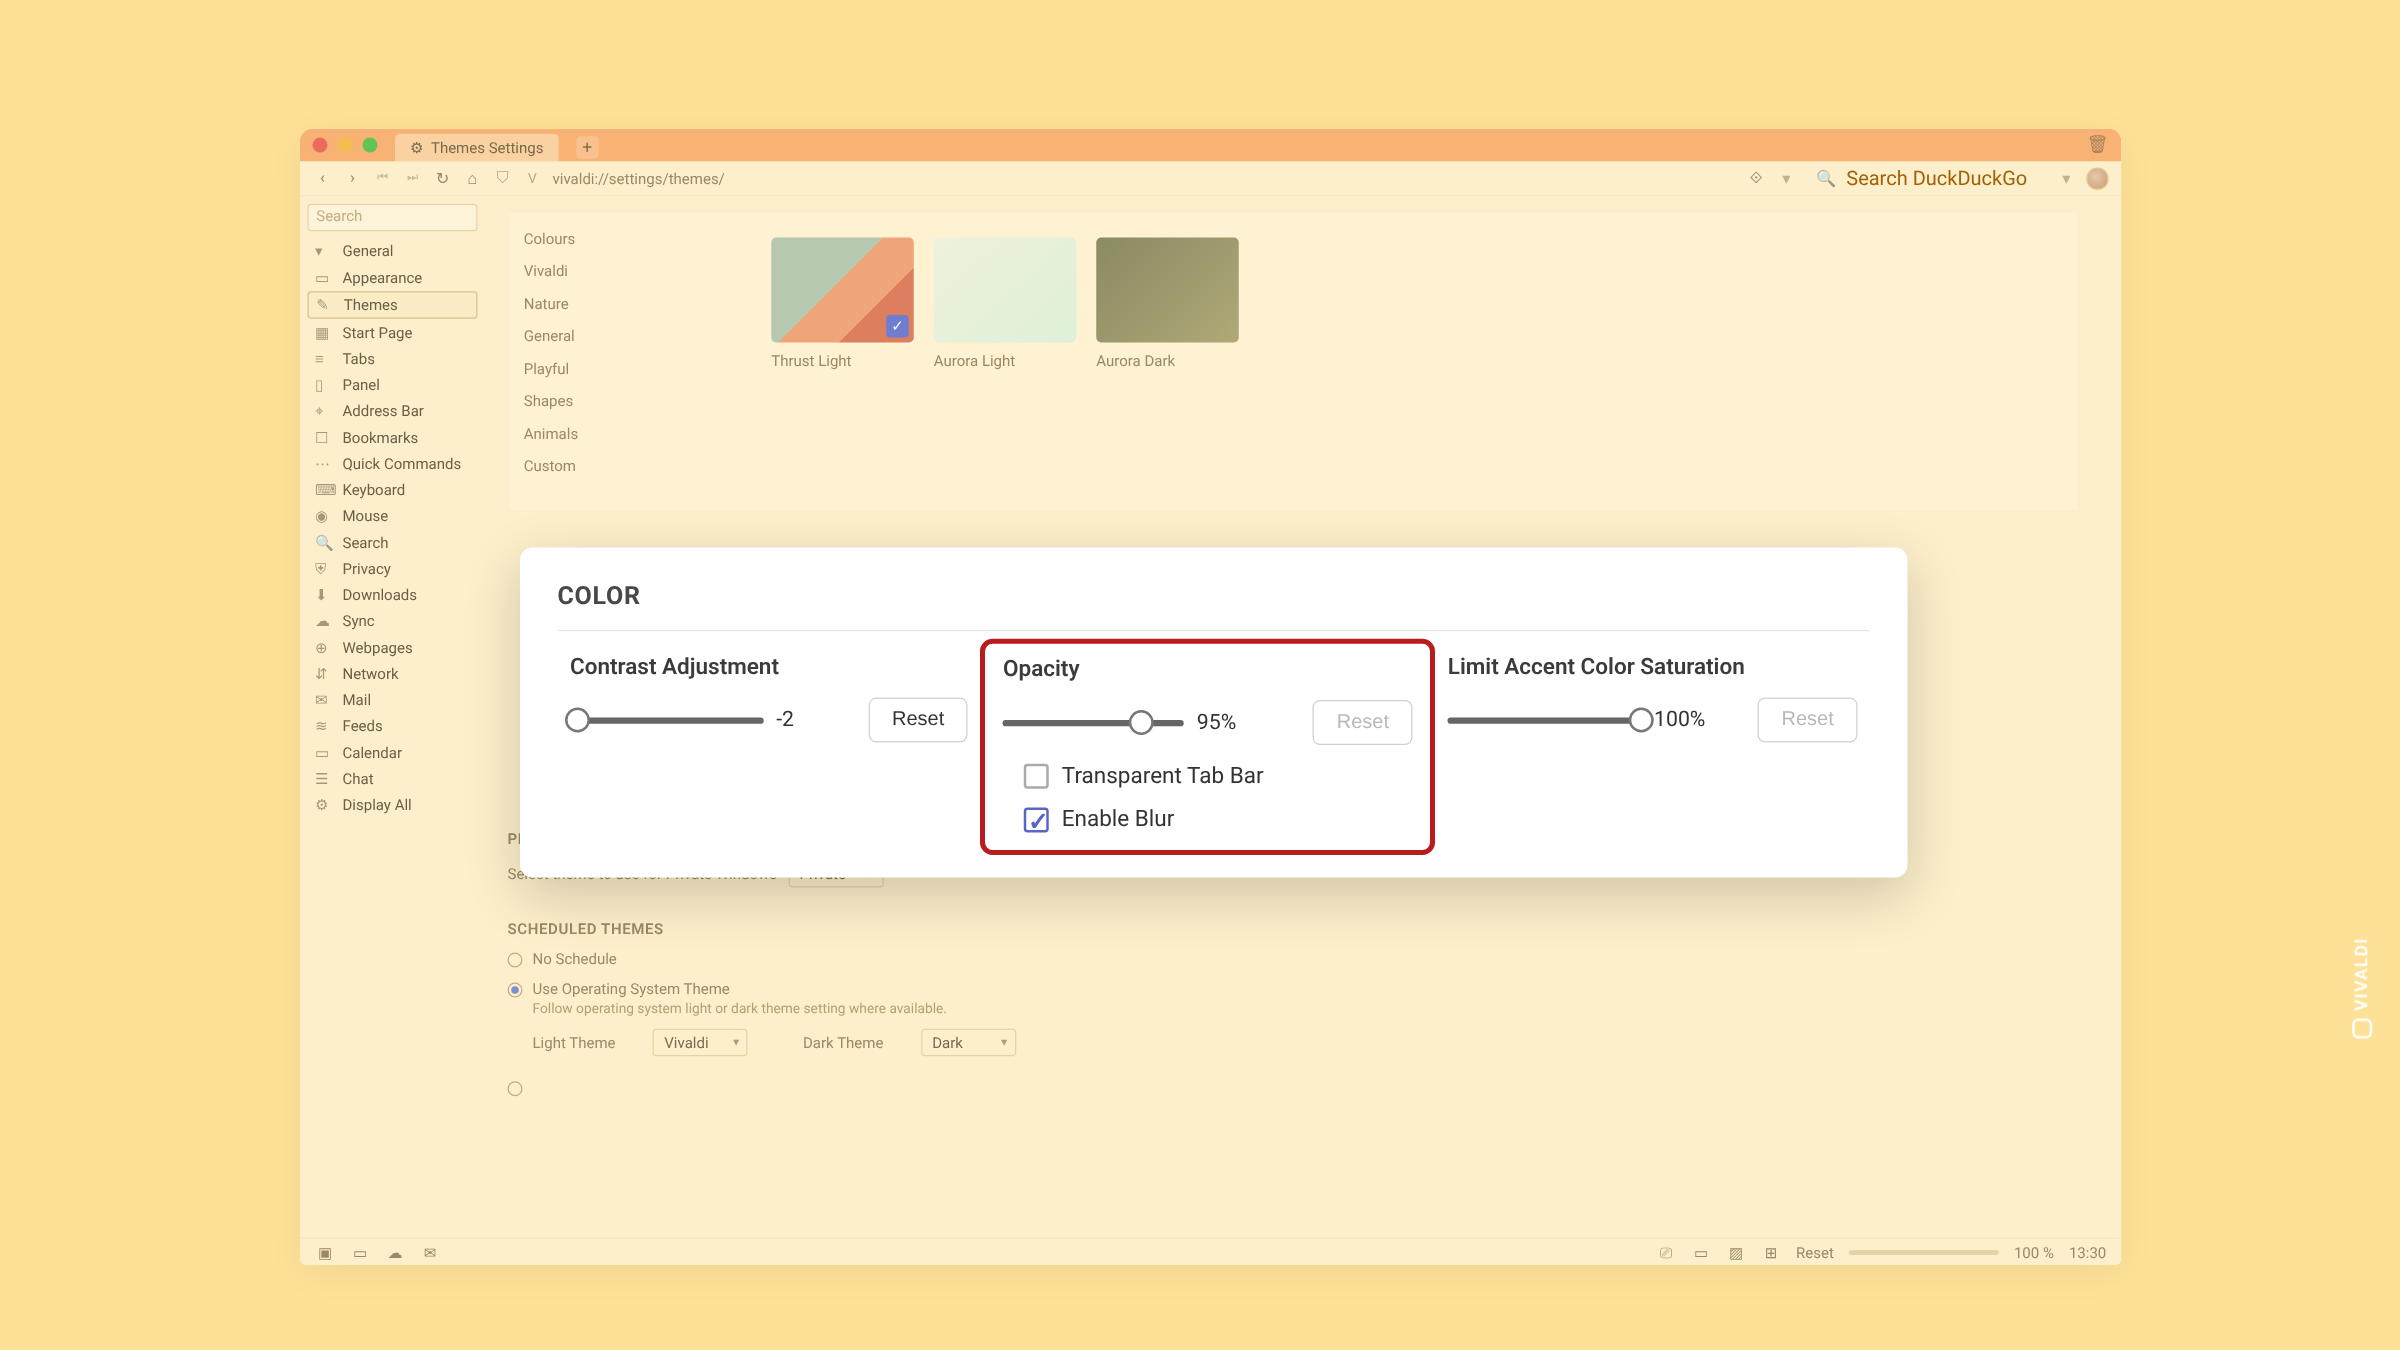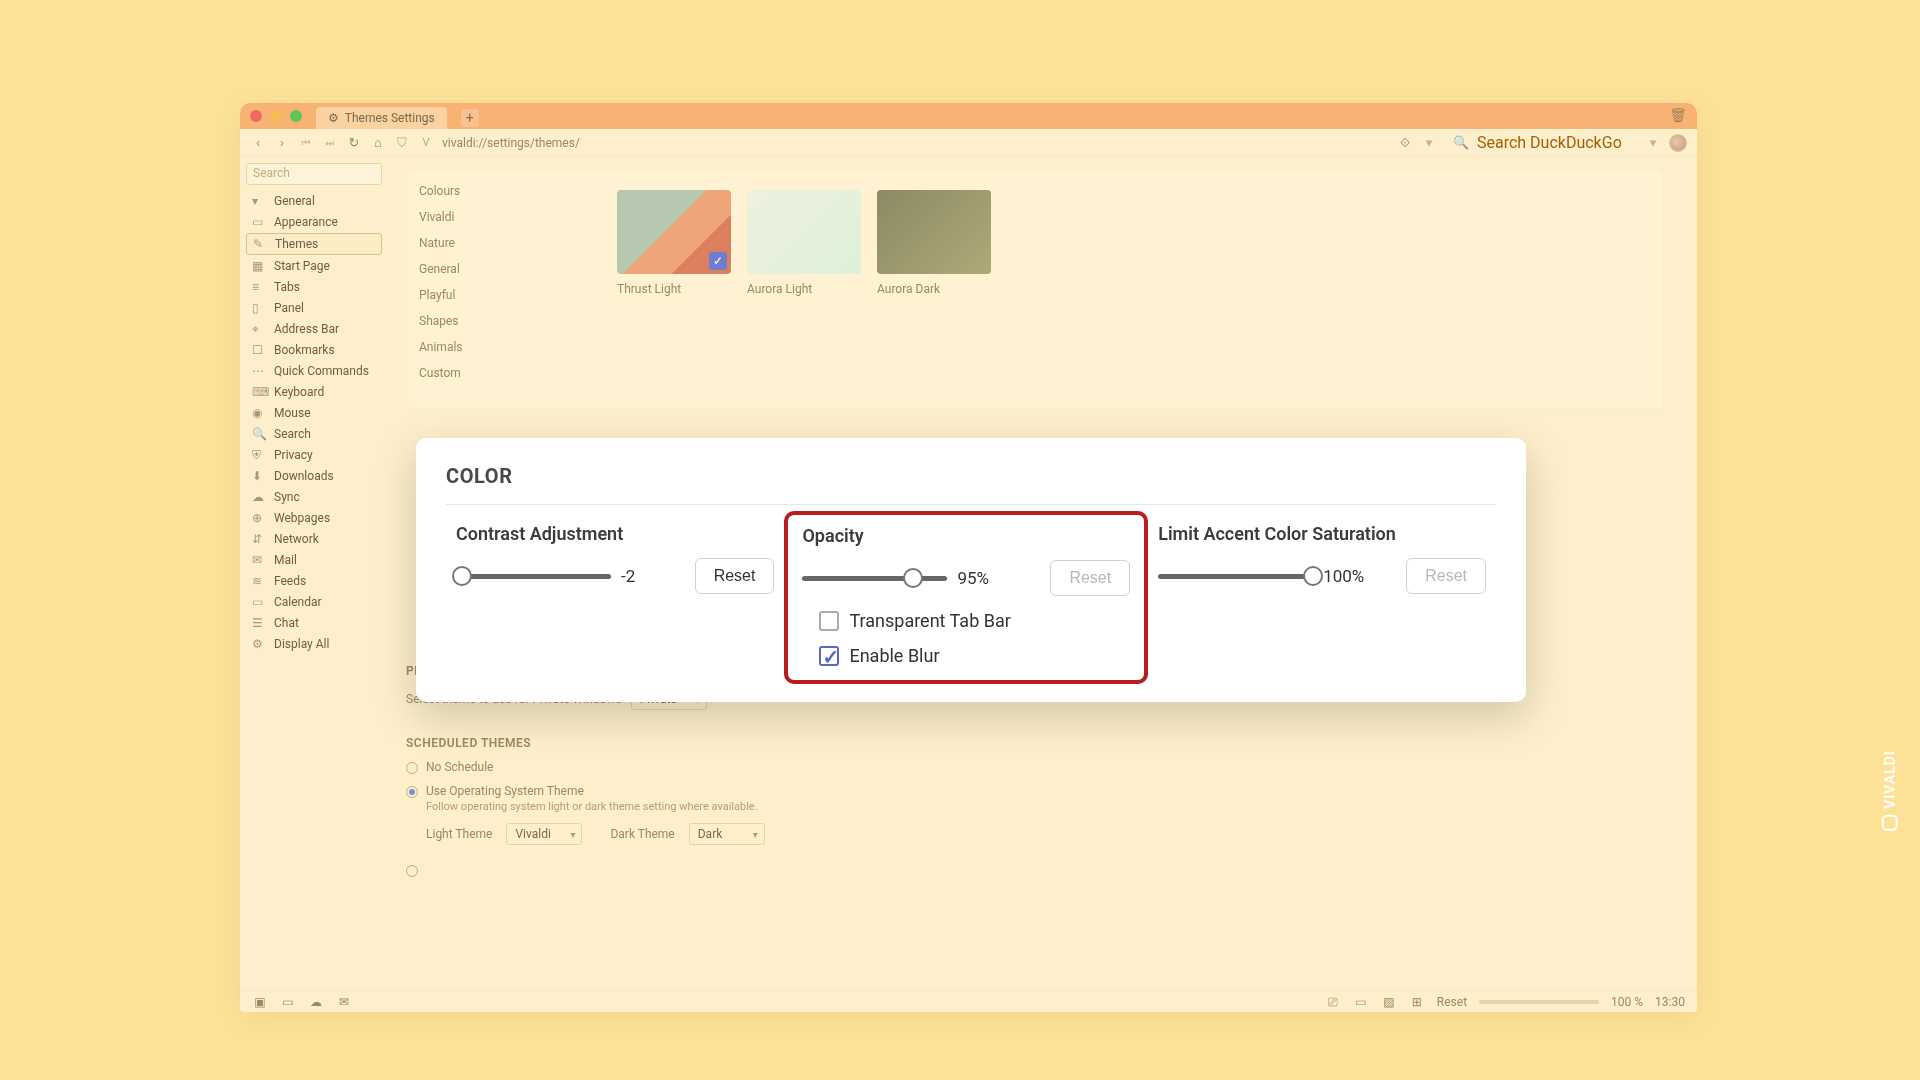--- a/index.html
+++ b/index.html
@@ -279,21 +279,21 @@
       <div class="section-label" style="margin-top:26px">SCHEDULED THEMES</div>
       <div class="radio-row">
         <span class="rad"></span>
         <span>No Schedule</span>
       </div>
       <div class="radio-row">
         <span class="rad on"></span>
         <div>
           <span>Use Operating System Theme</span>
           <span class="sm">Follow operating system light or dark theme setting where available.</span>
-          <div style="margin-top:10px;display:flex;gap:14px;align-items:center">
+          <div style="margin-top:10px;display:flex;gap:30px;align-items:center">
             <span>Light Theme</span>
             <span class="select">Vivaldi</span>
             <span style="margin-left:14px">Dark Theme</span>
             <span class="select">Dark</span>
           </div>
         </div>
       </div>
       <div class="radio-row" style="margin-top:18px">
         <span class="rad"></span>
       </div>

